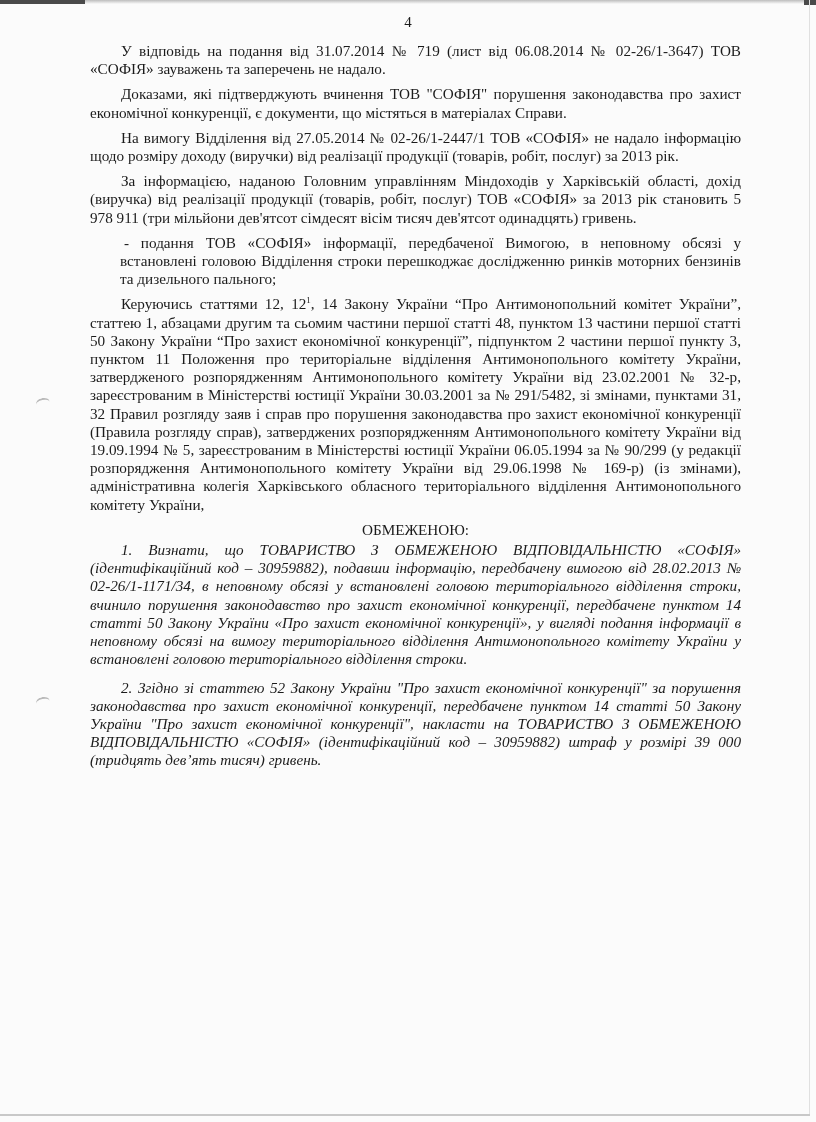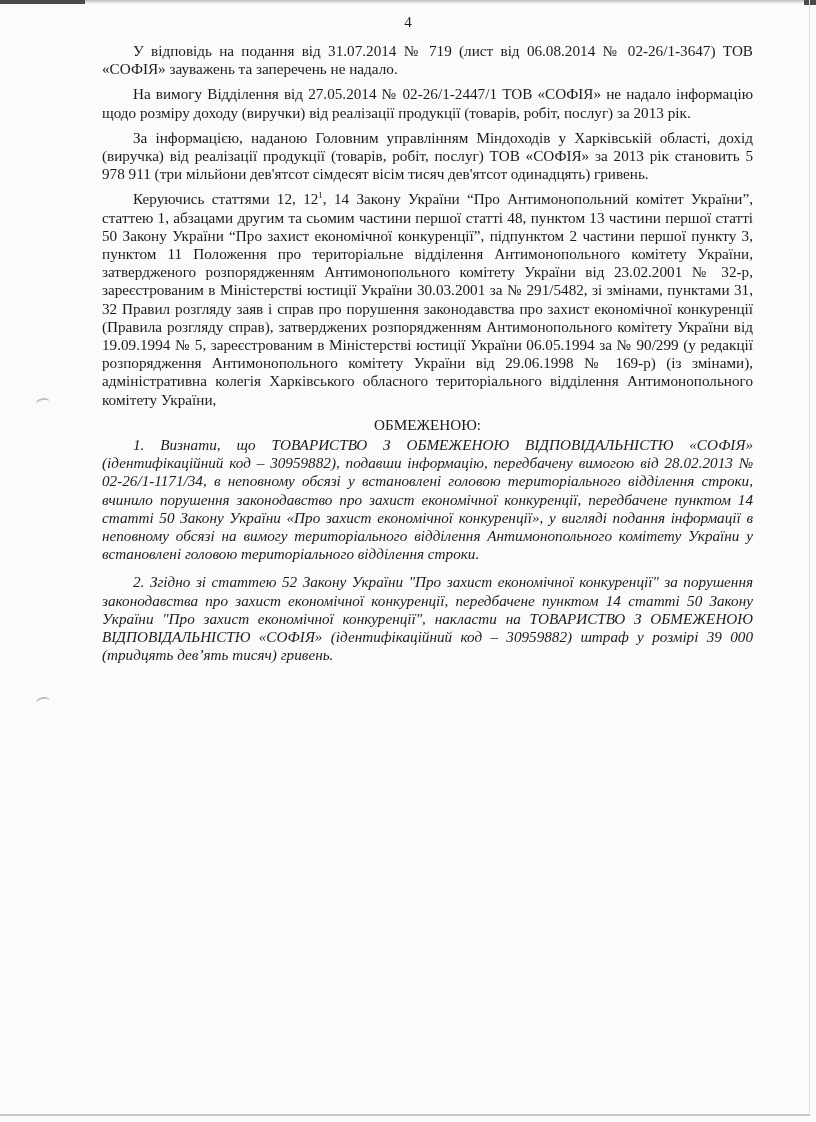--- a/index.html
+++ b/index.html
@@ -47,21 +47,21 @@
     .punch-2 { left: 36px; top: 697px; }
 
     .page-number {
       position: absolute;
       left: 0; width: 816px; top: 14px;
       text-align: center;
       font-size: 15px;
     }
     .content {
       position: absolute;
-      left: 102px;
+      left: 90px;
       top: 42px;
       width: 651px;
       font-size: 15.2px;
       line-height: 18.2px;
     }
     p {
       margin: 0 0 7px 0;
       text-align: justify;
       text-indent: 31px;
     }
@@ -86,19 +86,21 @@
 <div class="page-corner-tr"></div>
 <div class="page-edge-right"></div>
 <div class="page-edge-bottom"></div>
 <div class="punch-mark punch-1"></div>
 <div class="punch-mark punch-2"></div>
 
 <div class="page-number">4</div>
 
 <div class="content">
   <p>У відповідь на подання від 31.07.2014 № 719 (лист від 06.08.2014 № 02-26/1-3647) ТОВ «СОФІЯ» зауважень та заперечень не надало.</p>
+  <p>Доказами, які підтверджують вчинення ТОВ "СОФІЯ" порушення законодавства про захист економічної конкуренції, є документи, що містяться в матеріалах Справи.</p>
   <p>На вимогу Відділення від 27.05.2014 № 02-26/1-2447/1 ТОВ «СОФІЯ» не надало інформацію щодо розміру доходу (виручки) від реалізації продукції (товарів, робіт, послуг) за 2013 рік.</p>
   <p>За інформацією, наданою Головним управлінням Міндоходів у Харківській області, дохід (виручка) від реалізації продукції (товарів, робіт, послуг) ТОВ «СОФІЯ» за 2013 рік становить 5 978 911 (три мільйони дев'ятсот сімдесят вісім тисяч дев'ятсот одинадцять) гривень.</p>
+  <p class="bullet first">- подання ТОВ «СОФІЯ» інформації, передбаченої Вимогою, в неповному обсязі у встановлені головою Відділення строки перешкоджає дослідженню ринків моторних бензинів та дизельного пального;</p>
   <p><span>Керуючись статтями 12, 12</span><sup>1</sup><span>, 14 Закону України “Про Антимонопольний комітет України”, статтею 1, абзацами другим та сьомим частини першої статті 48, пунктом 13 частини першої статті 50  Закону України “Про захист економічної конкуренції”, підпунктом 2 частини першої пункту 3, пунктом 11 Положення про територіальне відділення Антимонопольного комітету України, затвердженого розпорядженням Антимонопольного комітету України від 23.02.2001 № 32-р, зареєстрованим в Міністерстві юстиції України 30.03.2001 за № 291/5482, зі змінами, пунктами 31, 32 Правил розгляду заяв і справ про порушення законодавства про захист економічної конкуренції (Правила розгляду справ), затверджених розпорядженням Антимонопольного комітету України від 19.09.1994 № 5, зареєстрованим в Міністерстві юстиції України 06.05.1994 за № 90/299 (у редакції розпорядження Антимонопольного комітету України від 29.06.1998 № 169-р) (із змінами), адміністративна колегія Харківського обласного територіального відділення Антимонопольного комітету України,</span></p>
   <p class="heading">ОБМЕЖЕНОЮ:</p>
   <p class="item">1. Визнати, що ТОВАРИСТВО З ОБМЕЖЕНОЮ ВІДПОВІДАЛЬНІСТЮ «СОФІЯ» (ідентифікаційний код – 30959882),  подавши інформацію, передбачену вимогою від 28.02.2013 № 02-26/1-1171/34,  в неповному обсязі у встановлені головою територіального відділення строки, вчинило порушення законодавство про захист економічної конкуренції, передбачене пунктом 14 статті 50 Закону України «Про захист економічної конкуренції», у вигляді подання інформації в неповному обсязі на вимогу територіального відділення Антимонопольного комітету України у встановлені головою територіального відділення строки.</p>
   <p class="item">2. Згідно зі статтею 52 Закону України "Про захист економічної конкуренції" за порушення законодавства про захист економічної конкуренції, передбачене пунктом 14 статті 50 Закону України "Про захист економічної конкуренції", накласти на ТОВАРИСТВО З ОБМЕЖЕНОЮ ВІДПОВІДАЛЬНІСТЮ «СОФІЯ»  (ідентифікаційний  код – 30959882) штраф у розмірі 39 000 (тридцять дев’ять тисяч) гривень.</p>
 </div>
 
 </body></html>

